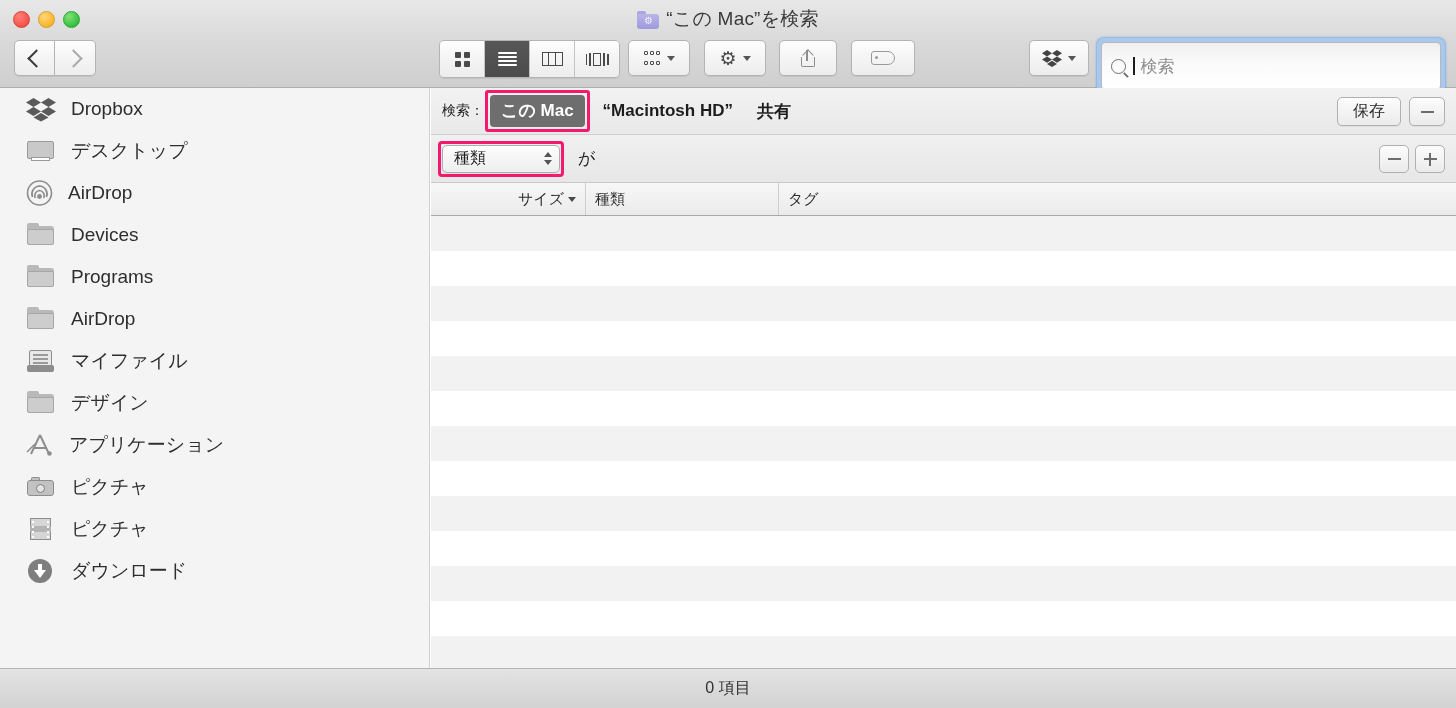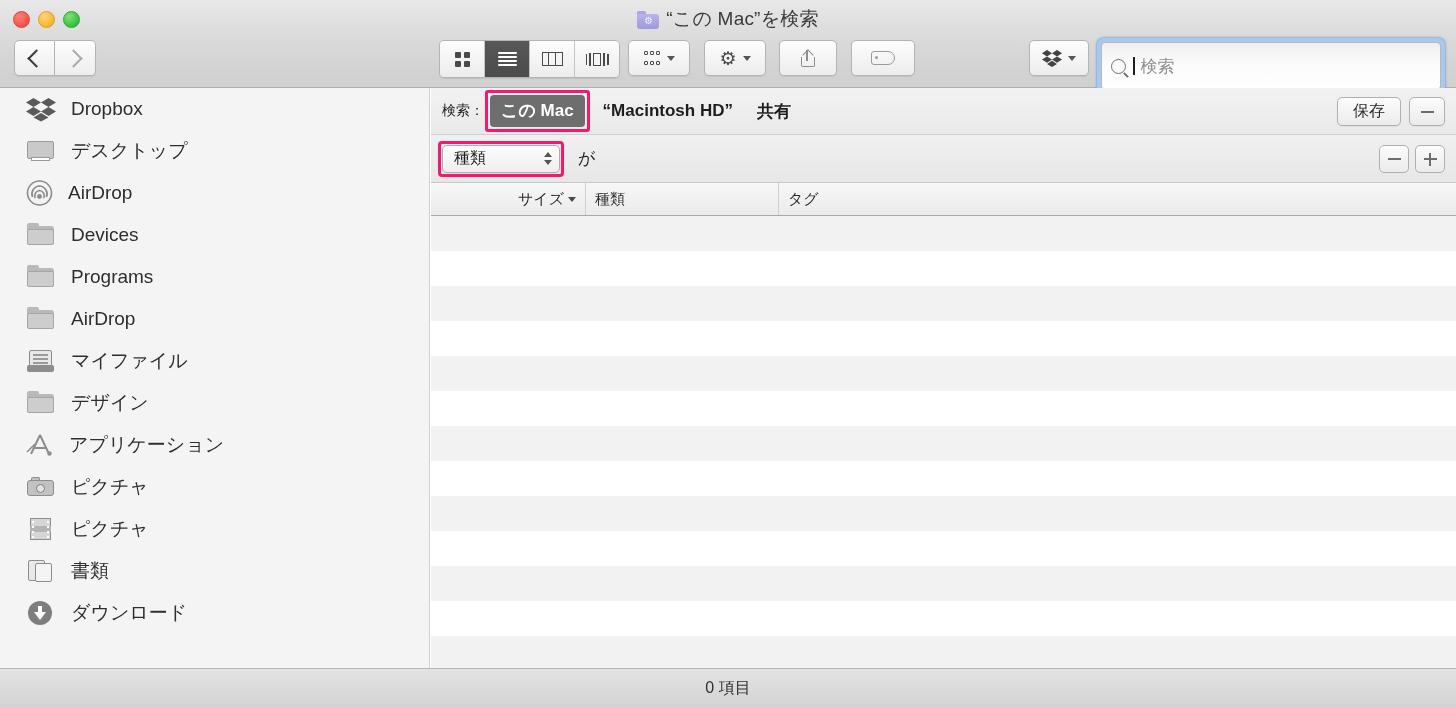--- a/index.html
+++ b/index.html
@@ -728,27 +728,20 @@
         <span class="perf" style="left:6px;top:15px"></span>
         <span class="perf" style="left:6px;top:20px"></span>
         <span class="perf" style="left:21px;top:5px"></span>
         <span class="perf" style="left:21px;top:10px"></span>
         <span class="perf" style="left:21px;top:15px"></span>
         <span class="perf" style="left:21px;top:20px"></span>
       </span>
       <span>ピクチャ</span>
     </div>
 
-    <div class="sb-item">
-      <span class="sb-icon ic-docs">
-        <span class="pg1"></span>
-          <span class="pg2"></span>
-      </span>
-      <span>書類</span>
-    </div>
 
     <div class="sb-item">
       <span class="sb-icon ic-downloads">
         <span class="circ"></span>
           <span class="stem"></span>
           <span class="head"></span>
       </span>
       <span>ダウンロード</span>
     </div>
   </div>

